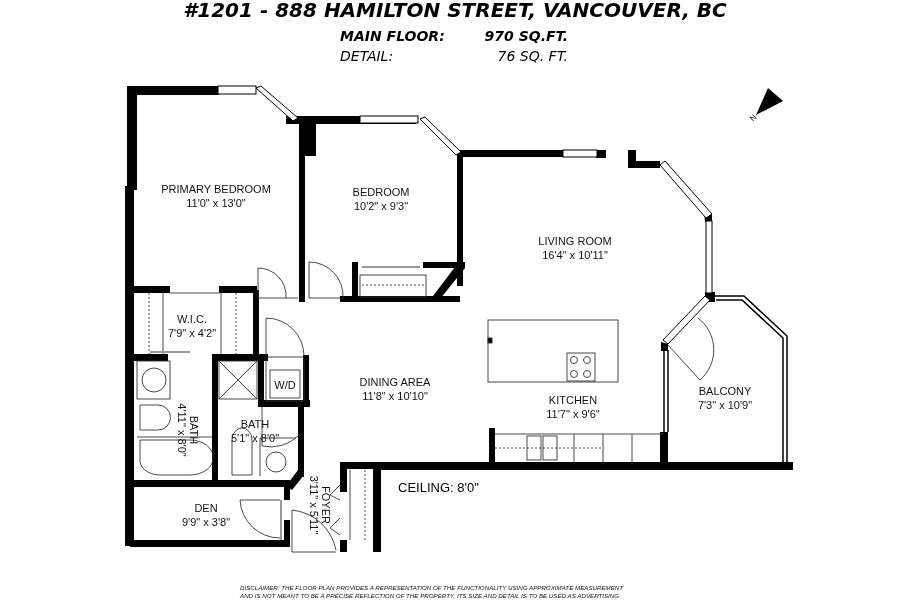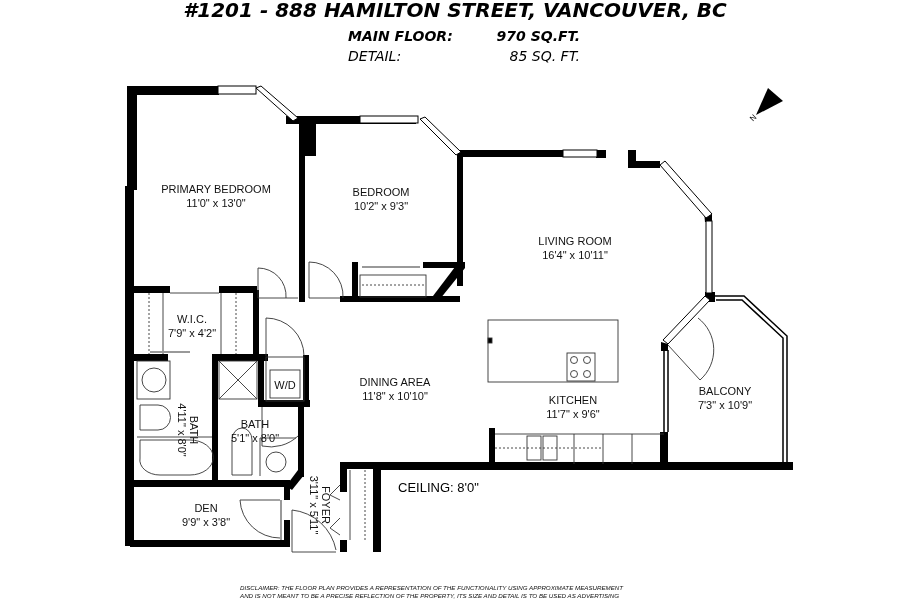--- a/index.html
+++ b/index.html
@@ -1,39 +1,39 @@
 <!DOCTYPE html>
 <html><head>
   <meta charset="utf-8">
   <style>
     html, body { margin: 0; padding: 0; background: #ffffff; }
     body { width: 910px; height: 606px; position: relative; overflow: hidden; font-family: "Liberation Sans", sans-serif; color: #000; }
     .title { position: absolute; left: 0; width: 910px; top: -2px; text-align: center; font-family: "DejaVu Sans", sans-serif; font-weight: bold; font-style: italic; font-size: 20px; letter-spacing: 0px; }
     .area-row { position: absolute; font-family: "DejaVu Sans", sans-serif; font-style: italic; font-size: 14px; }
     .area-row.main { font-weight: bold; top: 28px; }
     .area-row.bal { top: 48px; }
-    .area-row .lbl { position: absolute; left: 8px; white-space: nowrap; }
-    .area-row .val { position: absolute; right: 0; white-space: nowrap; }
+    .area-row .lbl { position: absolute; left: 0; white-space: nowrap; }
+    .area-row .val { position: absolute; right: 12px; white-space: nowrap; }
     svg.plan { position: absolute; left: 0; top: 0; width: 910px; height: 606px; }
     .room-label { font-family: "Liberation Sans", sans-serif; font-size: 11px; fill: #111; }
     .disclaimer { position: absolute; left: 240px; width: 440px; top: 584px; font-family: "Liberation Sans", sans-serif; font-style: italic; font-size: 6.2px; line-height: 8px; color: #111; white-space: nowrap; }
     .ceiling { position: absolute; left: 398px; top: 480px; font-size: 13px; font-family: "Liberation Sans", sans-serif; }
   </style>
 </head>
 <body>
 
 <div class="title">#1201 - 888 HAMILTON STREET, VANCOUVER, BC</div>
 
 <div class="area-row main" style="left:340px; width:240px;">
   <span class="lbl">MAIN FLOOR:</span>
   <span class="val">970 SQ.FT.</span>
 </div>
 <div class="area-row bal" style="left:340px; width:240px;">
   <span class="lbl">DETAIL:</span>
-  <span class="val">85 SQ. FT.</span>
+  <span class="val">76 SQ. FT.</span>
 </div>
 
 <svg class="plan" viewBox="0 0 910 606">
 
   <g>
     <polygon points="768,88 783,101 756,115" fill="#000"></polygon>
     <text x="751" y="121" font-size="8" font-family="Liberation Sans, sans-serif" transform="rotate(-45 753 119)">N</text>
   </g>
 
   <g fill="#000" stroke="none">

